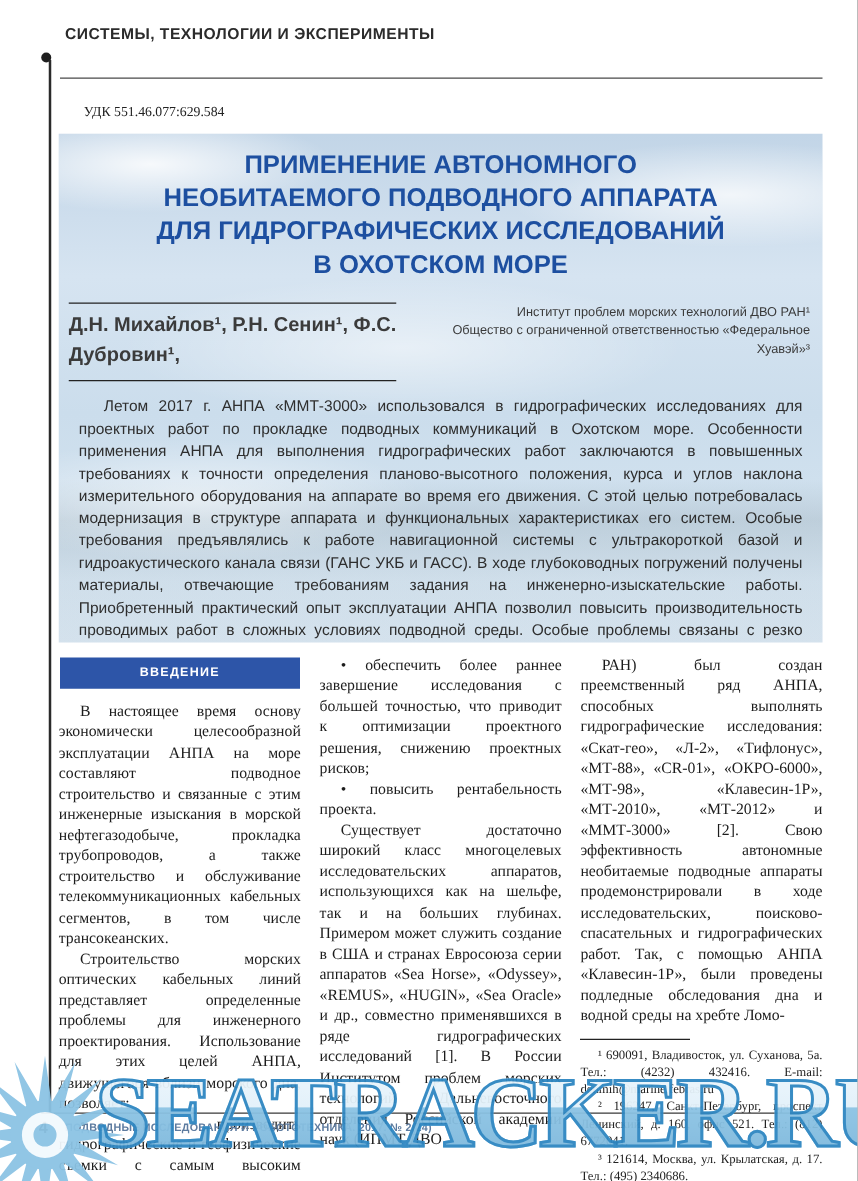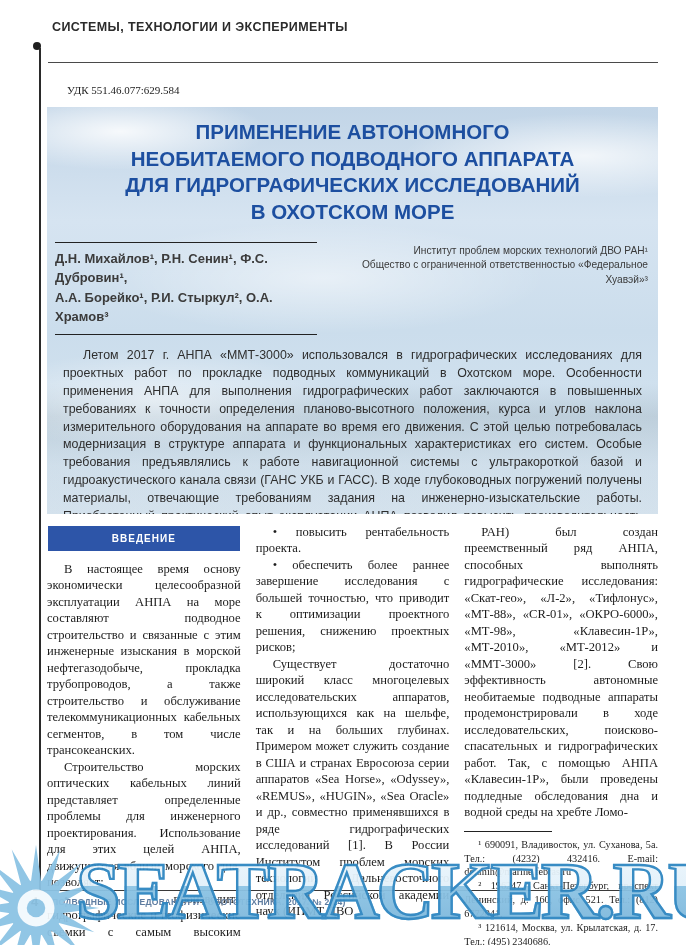--- a/index.html
+++ b/index.html
@@ -24,21 +24,21 @@
       radial-gradient(ellipse 320px 80px at 45% 42%, rgba(255,255,255,.5), transparent 70%),
       radial-gradient(ellipse 260px 70px at 18% 72%, rgba(255,255,255,.55), transparent 70%),
       linear-gradient(180deg, rgba(130,150,160,0) 68%, rgba(120,140,150,.22) 76%, rgba(130,150,160,.08) 88%),
       linear-gradient(180deg,#c2d5e7 0%,#d6e4f1 28%,#cbddec 55%,#d2e2ef 78%,#dbe8f3 100%);
   }
   .art-title{margin:12px 8px 0;text-align:center;font-family:"Liberation Sans",sans-serif;
     font-weight:700;font-size:20.5px;line-height:1.3;color:#1d4fa0;}
   .art-title span{display:block;}
   .byline{display:flex;justify-content:space-between;align-items:flex-start;margin:16px 10px 0 8px;}
   .authors{width:262px;border-top:1.3px solid #222;border-bottom:1.3px solid #222;padding:6px 0 7px;
-    font-family:"Liberation Sans",sans-serif;font-weight:700;font-size:13px;line-height:1.5;color:#3b3b3b;}
+    font-family:"Liberation Sans",sans-serif;font-weight:700;font-size:16px;line-height:1.5;color:#3b3b3b;}
   .affils{width:330px;text-align:right;font-family:"Liberation Sans",sans-serif;
     font-size:10.2px;line-height:1.42;color:#3a3a3a;padding-top:2px;}
   .abstract{margin:12px 16px 0;font-family:"Liberation Sans",sans-serif;font-size:12.4px;
     line-height:1.45;text-align:justify;color:#2e2e2e;text-indent:20px;}
   
   .cols{position:absolute;left:47px;top:524px;width:611px;display:flex;gap:15px;}
   .col{flex:1;min-width:0;}
   .intro-heading{height:25px;line-height:25px;background:#2d55a8;color:#ffffff;text-align:center;
     font-family:"Liberation Sans",sans-serif;font-weight:700;font-size:10px;letter-spacing:1px;
     margin:2px 1px 10px;}
@@ -77,40 +77,39 @@
   <div class="sky">
     <h1 class="art-title">
       <span>ПРИМЕНЕНИЕ АВТОНОМНОГО</span>
       <span>НЕОБИТАЕМОГО ПОДВОДНОГО АППАРАТА</span>
       <span>ДЛЯ ГИДРОГРАФИЧЕСКИХ ИССЛЕДОВАНИЙ</span>
       <span>В ОХОТСКОМ МОРЕ</span>
     </h1>
     <div class="byline">
       <div class="authors">
         <div>Д.Н. Михайлов¹, Р.Н. Сенин¹, Ф.С. Дубровин¹,</div>
-        <div>А.А. Борейко¹, Р.И. Стыркул², О.А. Храмов³</div>
       </div>
       <div class="affils">
         <div>Институт проблем морских технологий ДВО РАН¹</div>
         <div>Общество с ограниченной ответственностью «Федеральное Хуавэй»³</div>
       </div>
     </div>
     <p class="abstract">Летом 2017 г. АНПА «ММТ-3000» использовался в гидрографических исследованиях для проектных работ по прокладке подводных коммуникаций в Охотском море. Особенности применения АНПА для выполнения гидрографических работ заключаются в повышенных требованиях к точности определения планово-высотного положения, курса и углов наклона измерительного оборудования на аппарате во время его движения. С этой целью потребовалась модернизация в структуре аппарата и функциональных характеристиках его систем. Особые требования предъявлялись к работе навигационной системы с ультракороткой базой и гидроакустического канала связи (ГАНС УКБ и ГАСС). В ходе глубоководных погружений получены материалы, отвечающие требованиям задания на инженерно-изыскательские работы. Приобретенный практический опыт эксплуатации АНПА позволил повысить производительность проводимых работ в сложных условиях подводной среды. Особые проблемы связаны с резко изменчивым рельефом дна, подводными течениями, магнитными аномалиями и изменениями плавучести аппарата при длительном нахождении на глубине, управлением в режиме буксировки внешнего объекта. Результаты использования гидроакустического комплекса при работе АНПА вдоль протяженных глубоководных трасс позволяют уточнить требования к методике проведения гидрографических исследований.</p>
   </div>
 
   <div class="cols">
     <div class="col">
       <div class="intro-heading">ВВЕДЕНИЕ</div>
       <p class="bp">В настоящее время основу экономически целесообразной эксплуатации АНПА на море составляют подводное строительство и связанные с этим инженерные изыскания в морской нефтегазодобыче, прокладка трубопроводов, а также строительство и обслуживание телекоммуникационных кабельных сегментов, в том числе трансокеанских.</p>
       <p class="bp">Строительство морских оптических кабельных линий представляет определенные проблемы для инженерного проектирования. Использование для этих целей АНПА, движущегося вблизи морского дна, позволяет:</p>
       <p class="bp">• производить гидрографические и геофизические съемки с самым высоким качеством и оптимальным разрешением;</p>
     </div>
     <div class="col">
+      <p class="bp">• обеспечить более раннее завершение исследования с большей точностью, что приводит к оптимизации проектного решения, снижению проектных рисков;</p>
       <p class="bp">• повысить рентабельность проекта.</p>
-      <p class="bp">• обеспечить более раннее завершение исследования с большей точностью, что приводит к оптимизации проектного решения, снижению проектных рисков;</p>
       <p class="bp">Существует достаточно широкий класс многоцелевых исследовательских аппаратов, использующихся как на шельфе, так и на больших глубинах. Примером может служить создание в США и странах Евросоюза серии аппаратов «Sea Horse», «Odyssey», «REMUS», «HUGIN», «Sea Oracle» и др., совместно применявшихся в ряде гидрографических исследований [1]. В России Институтом проблем морских технологий Дальневосточного отделения Российской академии наук (ИПМТ ДВО</p>
     </div>
     <div class="col">
       <p class="bp">РАН) был создан преемственный ряд АНПА, способных выполнять гидрографические исследования: «Скат-гео», «Л-2», «Тифлонус», «МТ-88», «CR-01», «ОКРО-6000», «МТ-98», «Клавесин-1Р», «МТ-2010», «МТ-2012» и «ММТ-3000» [2]. Свою эффективность автономные необитаемые подводные аппараты продемонстрировали в ходе исследовательских, поисково-спасательных и гидрографических работ. Так, с помощью АНПА «Клавесин-1Р», были проведены подледные обследования дна и водной среды на хребте Ломо-</p>
       <div class="fnblock">
         <div class="fnrule"></div>
         <p class="fn">¹ 690091, Владивосток, ул. Суханова, 5а. Тел.: (4232) 432416. E-mail: denmih@marine.febras.ru</p>
         <p class="fn">² 196247, Санкт-Петербург, проспект Ленинский, д. 160, офис 521. Тел.: (812) 6772041.</p>
         <p class="fn">³ 121614, Москва, ул. Крылатская, д. 17. Тел.: (495) 2340686.</p>
       </div>

